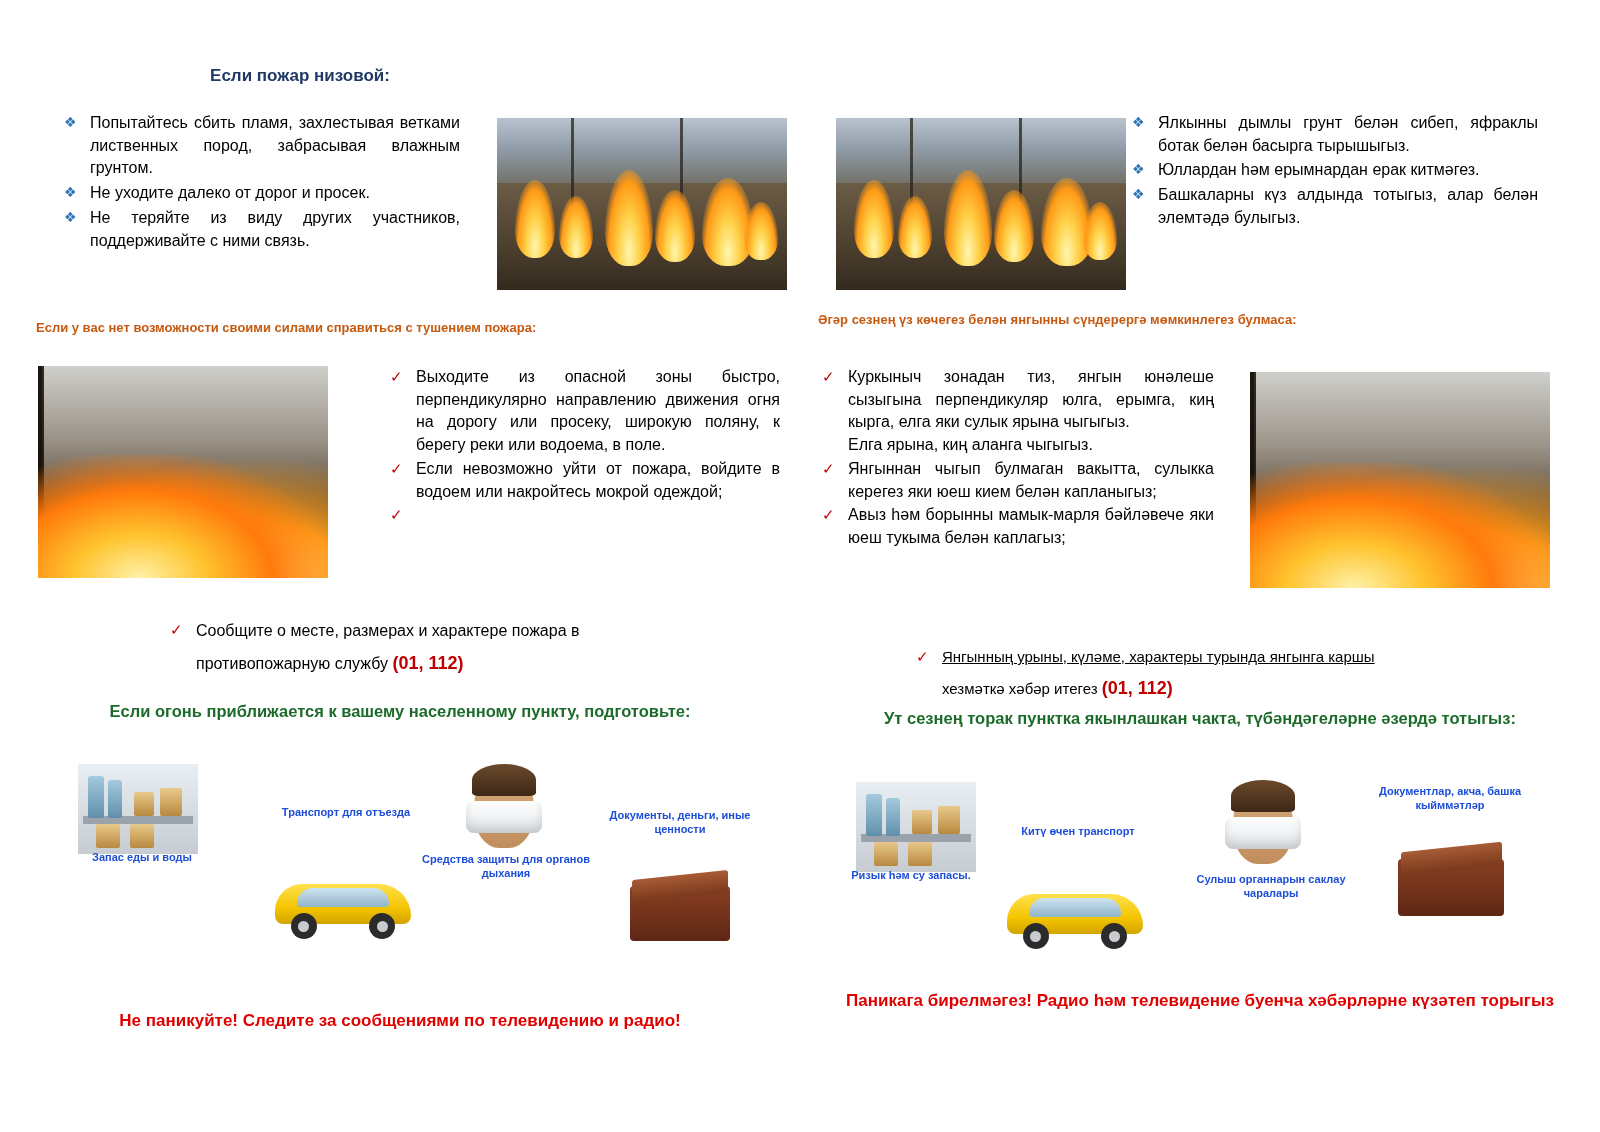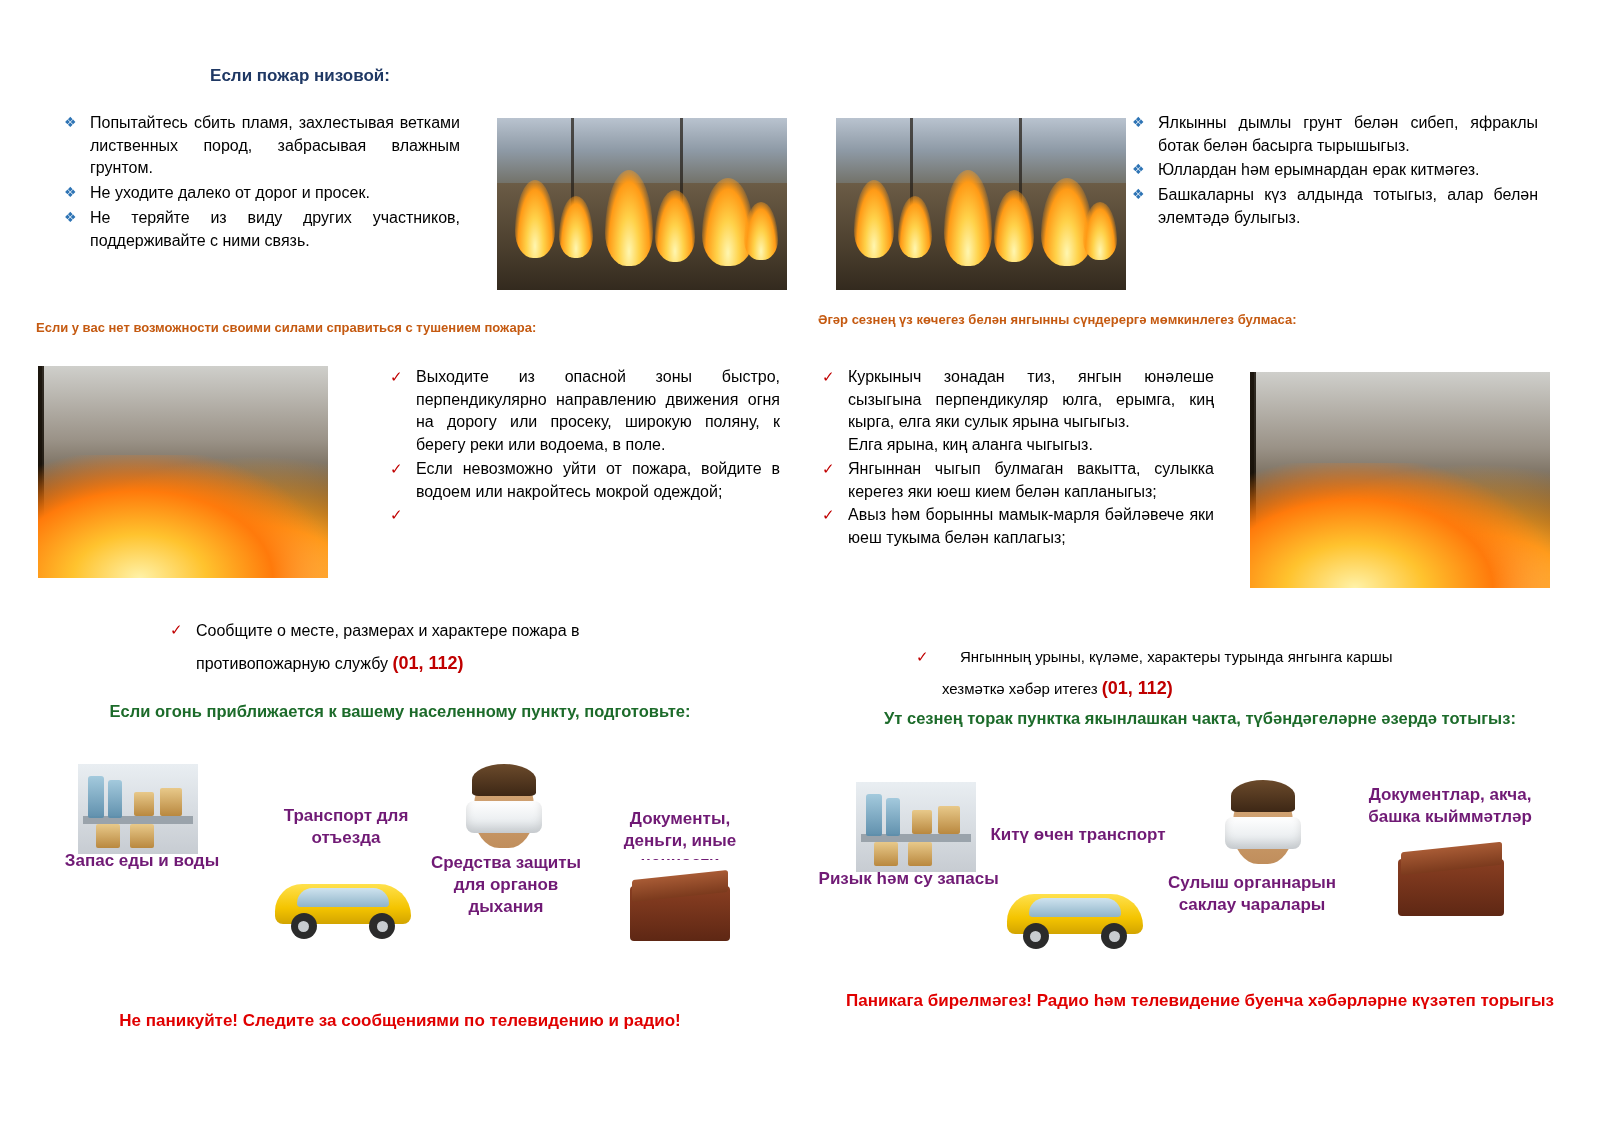--- a/index.html
+++ b/index.html
@@ -200,23 +200,23 @@
     transform: skewY(-6deg);
     border-radius:3px;
   }
   .bill {
     position:absolute; background: linear-gradient(180deg,#f2efe0,#cfc8ad);
     border-radius:2px;
   }
 
   .cap {
     position: absolute;
-    font-size: 17px;
-    font-weight: bold;
-    color: #701a75;
+    font-size: 11px;
+    font-weight: bold;
+    color: #1d4ed8;
     text-align: center;
     line-height: 1.3;
   }
 </style>
 </head>
 <body>
 
 <div class="page">
 
   <div class="col col-left">
@@ -386,21 +386,21 @@
     <div class="photo fire-big" style="left:450px; top:372px; width:300px; height:216px;">
       <div class="ph-inner">
         <div class="smoke"></div>
         <div class="trees"></div>
         <div class="blaze"></div>
       </div>
     </div>
 
     <div style="position:absolute; left:116px; top:642px; width:660px; font-size:15px; line-height:1.95;">
       <span style="color:#c00000; font-size:15px; position:absolute; left:0; top:0;">✓</span>
-      <span style="margin-left:44px;">Янгынның урыны, күләме, характеры турында янгынга каршы</span>
+      <span style="margin-left:26px;text-decoration:underline;">Янгынның урыны, күләме, характеры турында янгынга каршы</span>
       <br>
       <span style="margin-left:26px;">хезмәткә хәбәр итегез</span>
       <span class="tel" style="font-size:18px;">(01, 112)</span>
     </div>
 
     <div class="h-green" style="position:absolute; left:30px; top:705px; width:740px; line-height:1.6;">Ут сезнең торак пунктка якынлашкан чакта, түбәндәгеләрне әзердә тотыгыз:</div>
 
     <div class="photo ph-supplies" style="left:56px; top:782px; width:120px; height:90px;">
       <div class="ph-inner">
         <div class="shelf" style="top:52px;"></div>
@@ -424,21 +424,21 @@
       </div>
     </div>
 
     <div class="photo ph-mask" style="left:416px; top:776px; width:94px; height:94px;">
       <div class="ph-inner">
         <div class="head"></div>
         <div class="hair"></div>
         <div class="bandage"></div>
       </div>
     </div>
-    <div class="cap" style="left:364px; top:872px; width:176px;">Сулыш органнарын саклау чаралары</div>
+    <div class="cap" style="left:383px; top:872px; width:176px;">Сулыш органнарын саклау чаралары</div>
 
     <div class="cap" style="left:560px; top:784px; width:180px;">Документлар, акча, башка кыйммәтләр</div>
     <div class="photo ph-docs" style="left:588px; top:832px; width:126px; height:96px;">
       <div class="ph-inner">
         <div class="bill" style="left:14px; top:22px; width:44px; height:26px;"></div>
         <div class="bill" style="left:62px; top:20px; width:44px; height:26px;"></div>
         <div class="wallet"></div>
         <div class="wallet-flap"></div>
       </div>
     </div>

